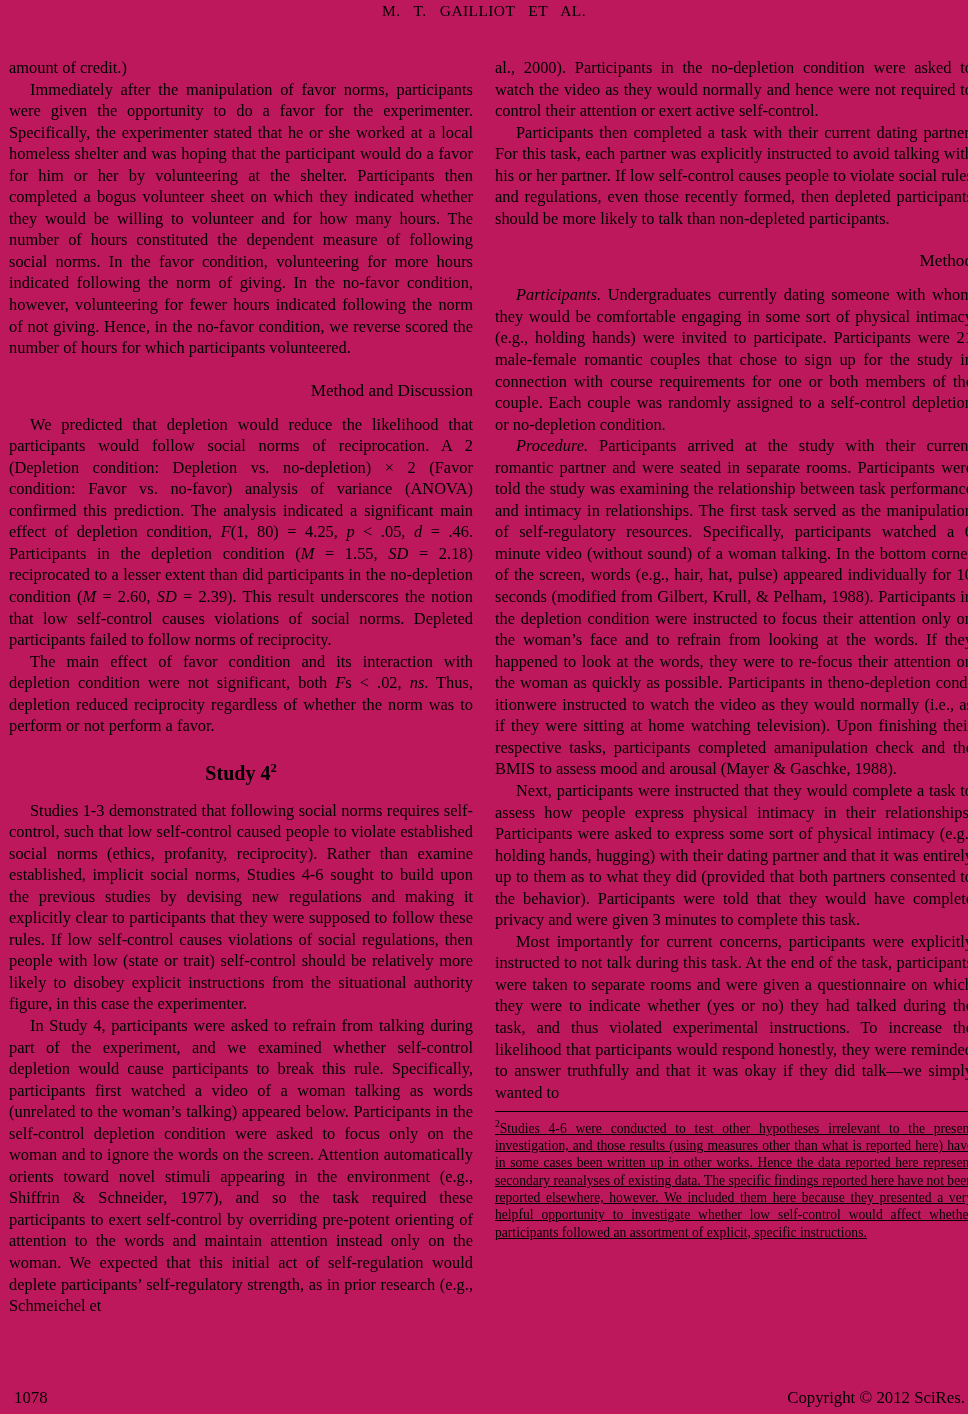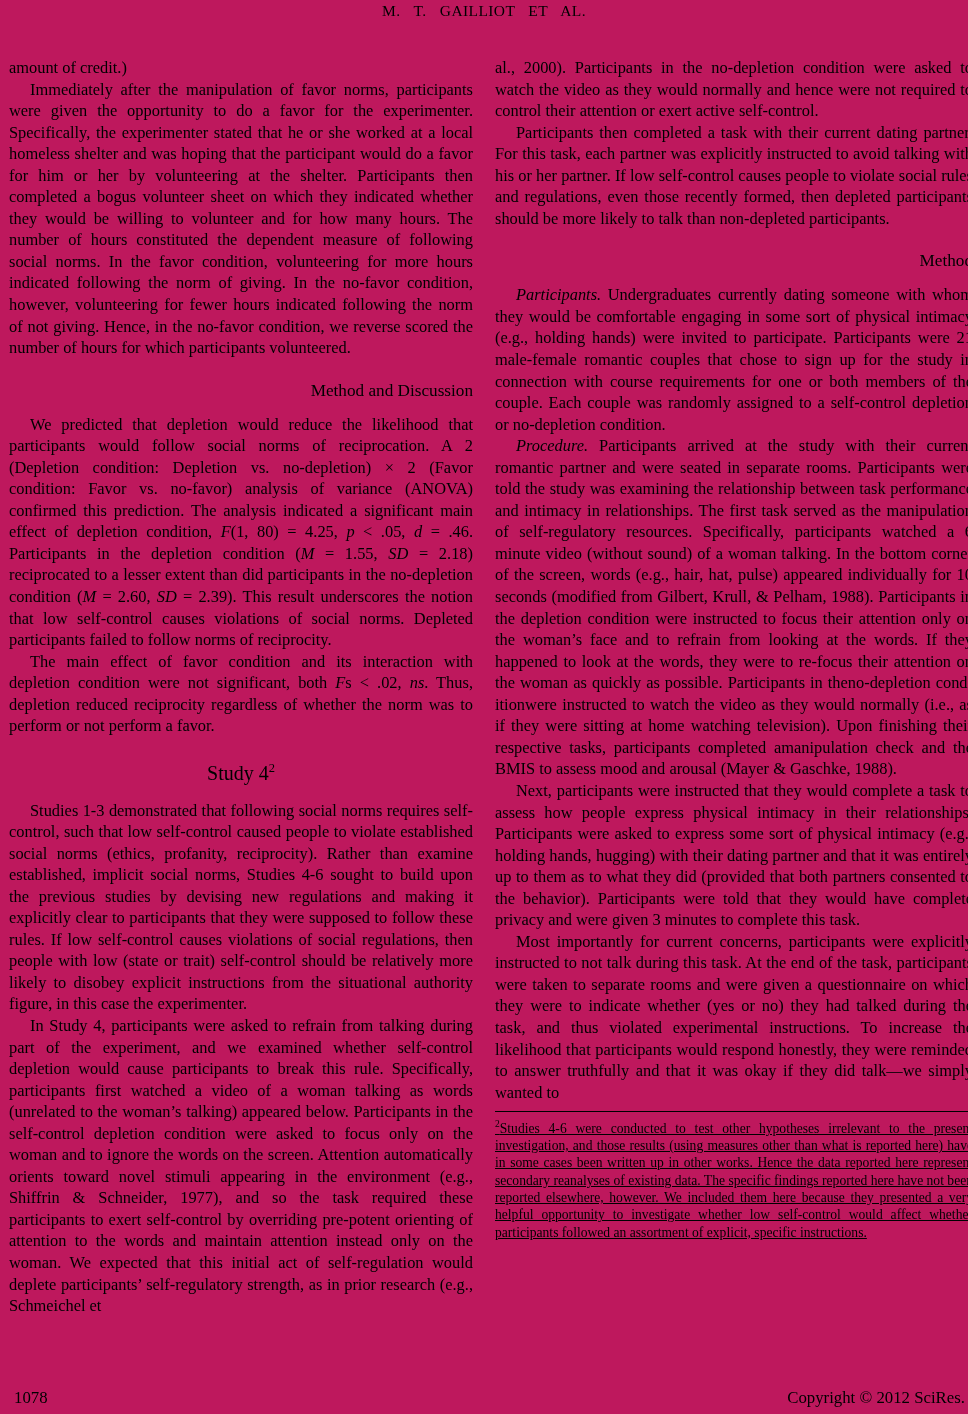--- a/index.html
+++ b/index.html
@@ -39,21 +39,21 @@
   .col p.cont { text-indent: 0; }
   .section-heading {
     font-weight: normal;
     font-size: 17.2px;
     line-height: 21px;
     margin: 21px 0 13px 0;
     text-align: right;
     text-indent: 0;
   }
   .study-heading {
-    font-weight: normal;
+    font-weight: bold;
     font-size: 20px;
     line-height: 24px;
     margin: 19px 0 15px 0;
     text-align: center;
     text-indent: 0;
   }
   .study-heading sup { font-size: 12.5px; }
   .footnote-rule {
     height: 0;
     border-top: 1.6px solid #000;

